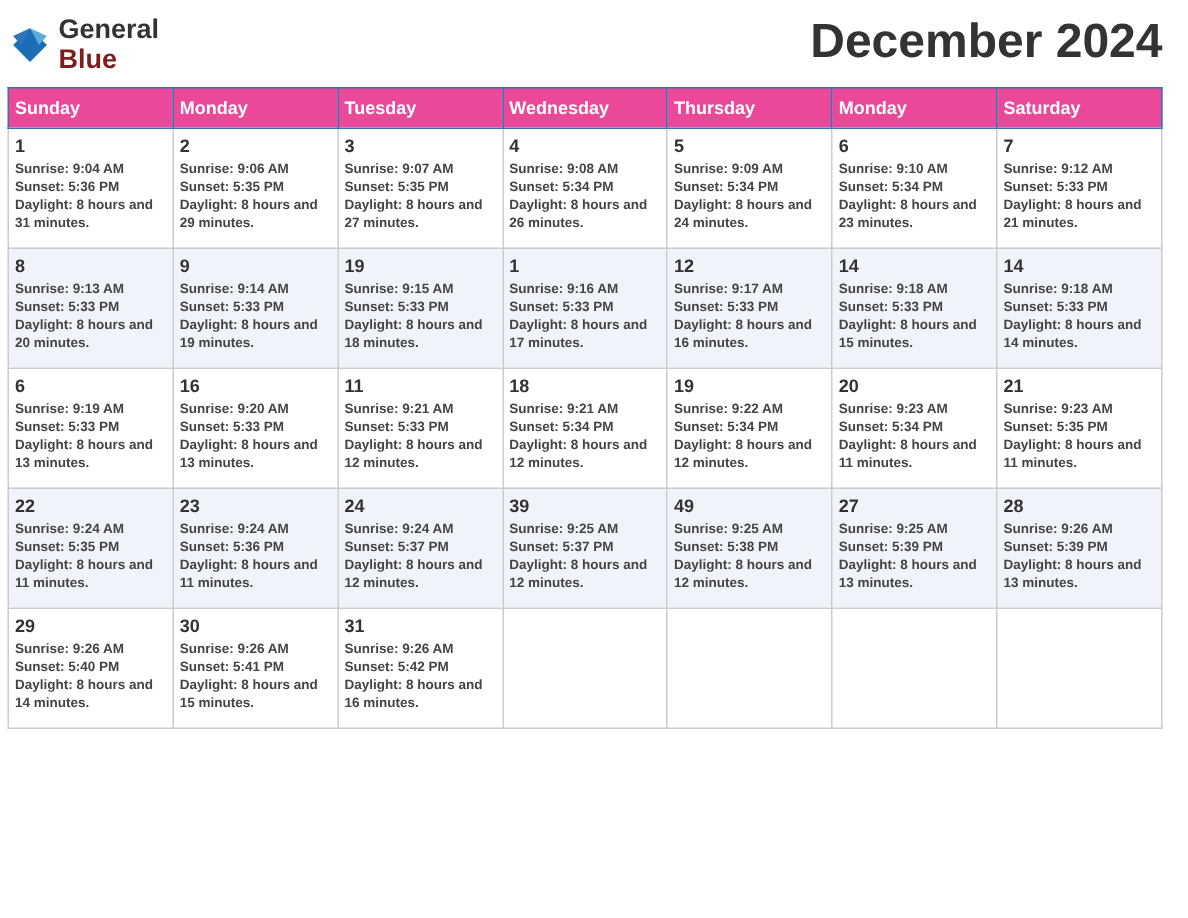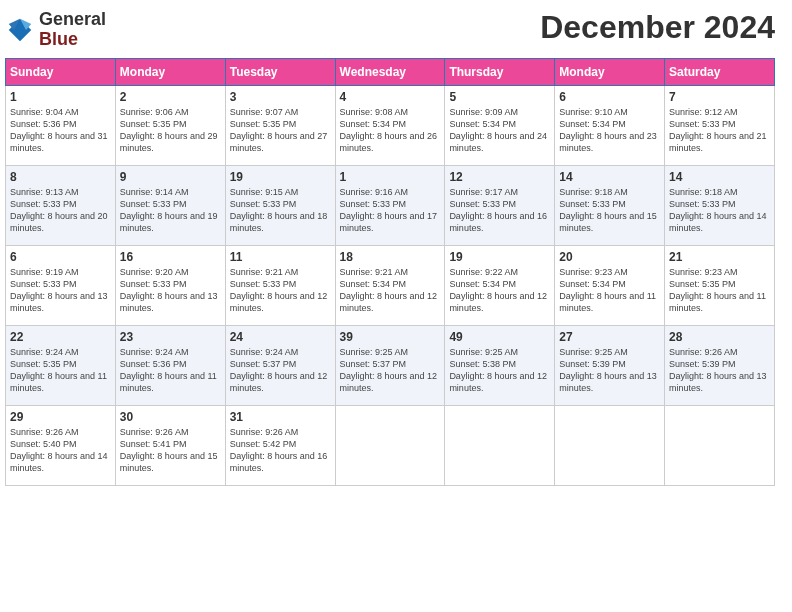--- a/index.html
+++ b/index.html
@@ -80,20 +80,21 @@
       font-size: 12px;
       font-weight: bold;
       color: #333;
       display: block;
       margin-bottom: 2px;
     }
     .day-info {
       font-size: 9px;
       color: #444;
       line-height: 1.35;
+      font-weight: bold;
     }
     td.empty {
       background-color: #f5f5f5;
     }
   </style>
 </head>
 <body>
 
 <div class="container">
   <div class="header">

